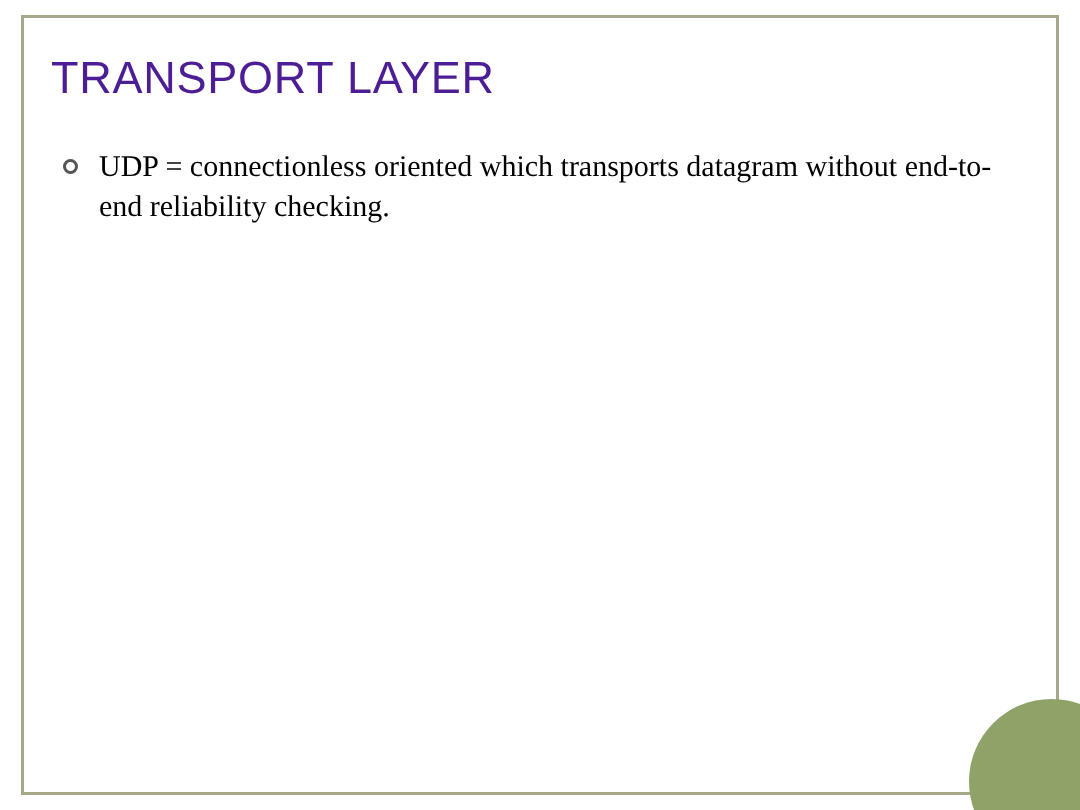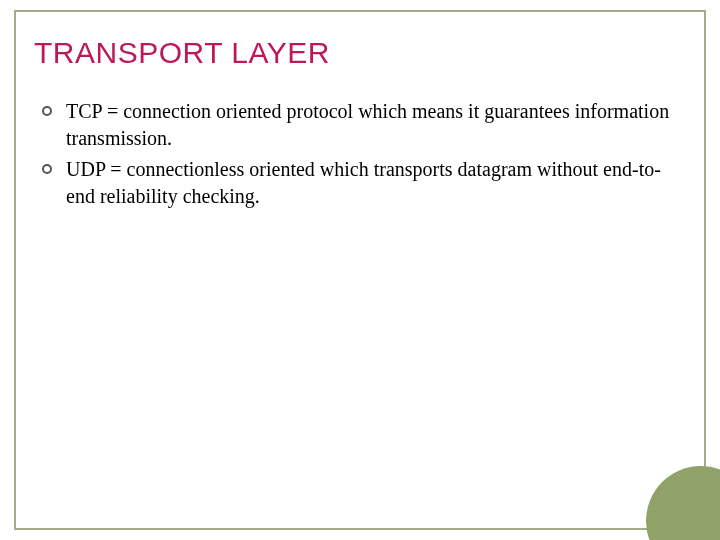--- a/index.html
+++ b/index.html
@@ -26,21 +26,21 @@
     .content {
       position: absolute;
       top: 36px;
       left: 34px;
       right: 34px;
     }
     .title {
       font-family: Arial, Helvetica, sans-serif;
       font-size: 30px;
       font-weight: 400;
-      color: #be185d;
+      color: #4c1d95;
       letter-spacing: 0.5px;
       margin-bottom: 28px;
     }
     .bullet-list {
       list-style: none;
       padding-left: 8px;
     }
     .bullet-item {
       display: flex;
       align-items: flex-start;
@@ -75,22 +75,18 @@
 </head>
 <body>
 
 <div class="slide-border"></div>
 
 <div class="content">
   <h1 class="title">TRANSPORT LAYER</h1>
   <ul class="bullet-list">
     <li class="bullet-item">
       <span class="bullet-marker"></span>
-      <span class="bullet-text">TCP = connection oriented protocol which means it guarantees information transmission.</span>
-    </li>
-    <li class="bullet-item">
-      <span class="bullet-marker"></span>
       <span class="bullet-text">UDP = connectionless oriented which transports datagram without end-to-end reliability checking.</span>
     </li>
   </ul>
 </div>
 
 <div class="corner-circle"></div>
 
 </body></html>

